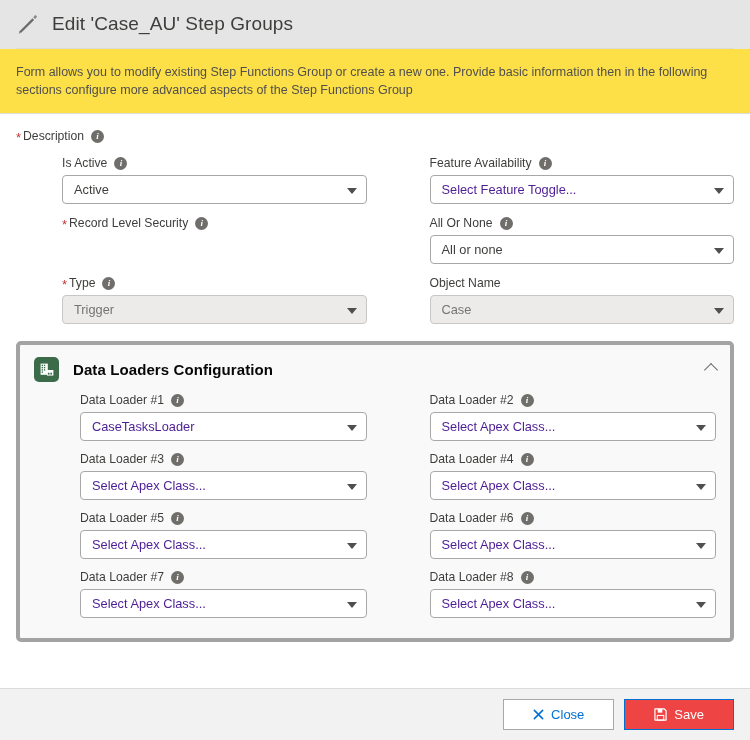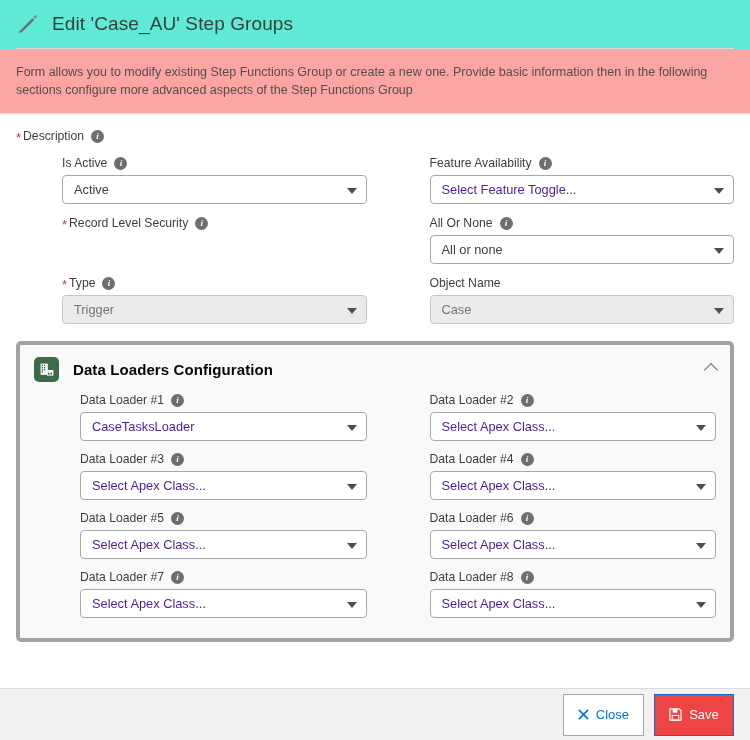--- a/index.html
+++ b/index.html
@@ -12,21 +12,21 @@
     background: #ffffff;
     font-family: "Liberation Sans", sans-serif;
     font-size: 13px;
     color: #3e3e3c;
     overflow: hidden;
     position: relative;
   }
 
   
   .modal-header {
-    background: #5eead4;
+    background: #e5e5e5;
     padding: 12px 16px 0 16px;
     box-sizing: border-box;
   }
   .header-title-row {
     display: flex;
     align-items: center;
     gap: 12px;
     padding-bottom: 12px;
   }
   .pencil-icon {
@@ -45,21 +45,21 @@
   .header-divider {
     height: 1px;
     background: #dddbda;
     margin: 0 0 0 0;
   }
   .header-desc {
     padding: 14px 24px 14px 16px;
     font-size: 12.5px;
     color: #514f4d;
     line-height: 1.45;
-    background: #fca5a5;
+    background: #fde047;
     box-sizing: border-box;
   }
   .header-bottom-border {
     height: 1px;
     background: #dddbda;
   }
 
   
   .modal-body {
     background: #ffffff;
@@ -249,30 +249,30 @@
     background: #f3f2f2;
     border-top: 1px solid #dddbda;
     box-sizing: border-box;
     display: flex;
     align-items: center;
     justify-content: flex-end;
     padding-right: 16px;
     gap: 10px;
   }
   .btn {
-    height: 42px;
+    height: 31px;
     min-width: 80px;
     border-radius: 0;
     font-size: 13px;
     display: inline-flex;
     align-items: center;
     justify-content: center;
     gap: 7px;
     box-sizing: border-box;
-    padding: 0 14px;
+    padding: 0 29px;
     cursor: pointer;
     white-space: nowrap;
   }
   .btn-secondary {
     background: #ffffff;
     border: 1px solid #a8a8a8;
     color: #0070d2;
   }
   .btn-primary {
     background: #ef4444;

